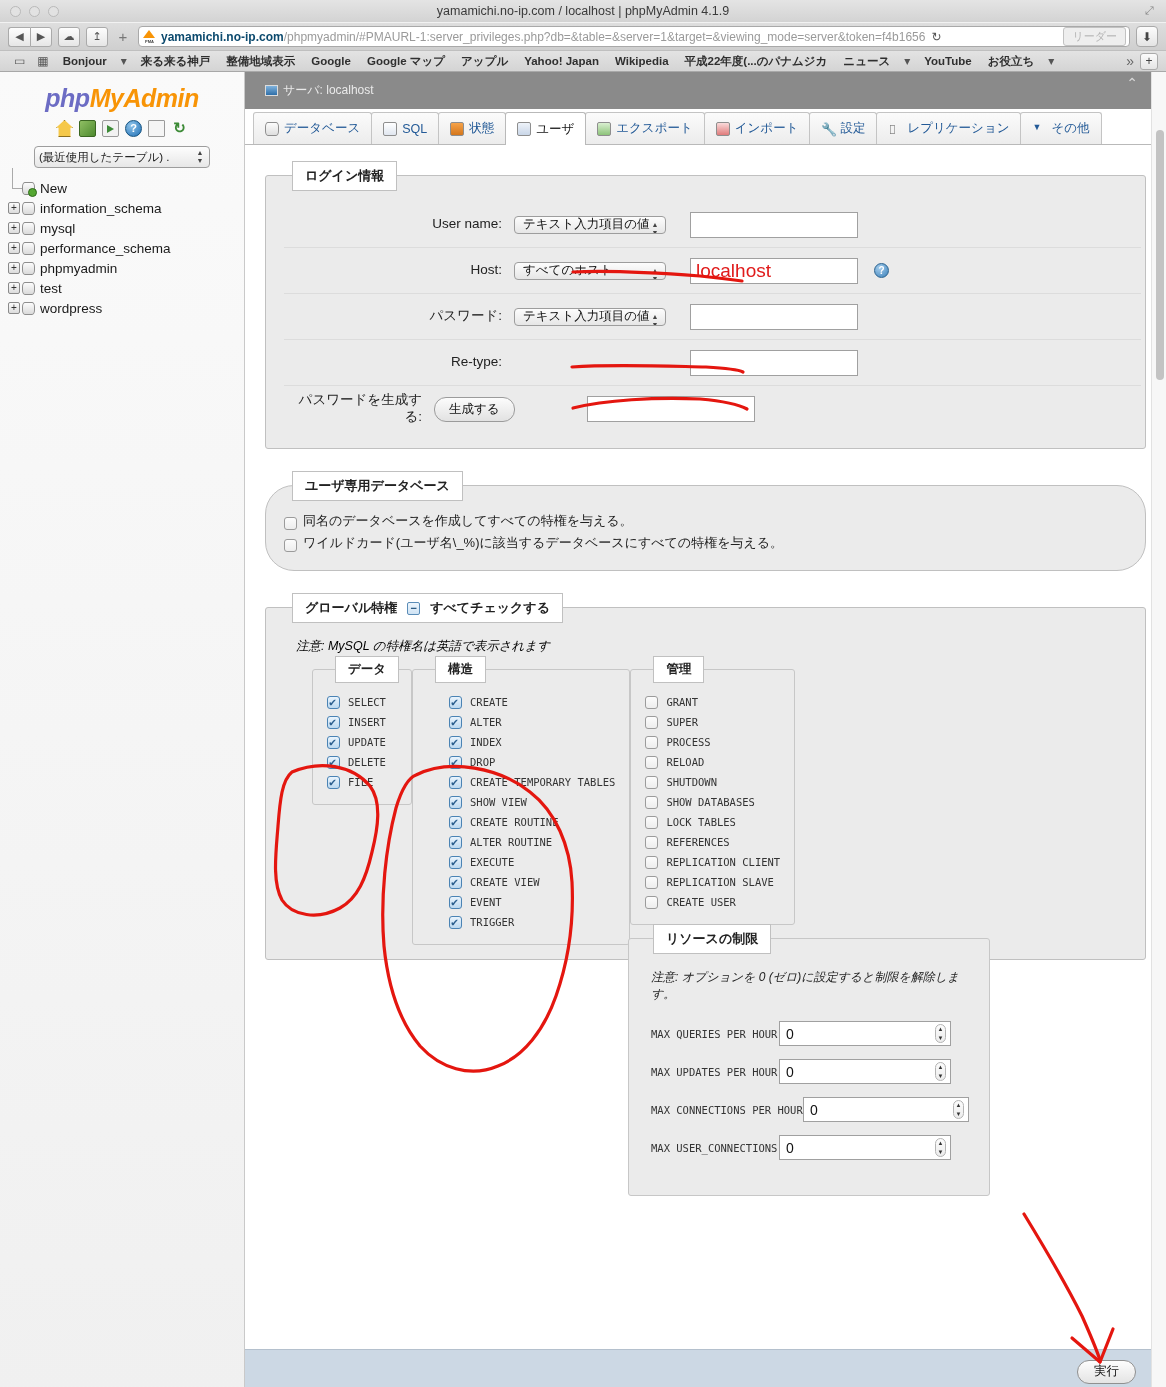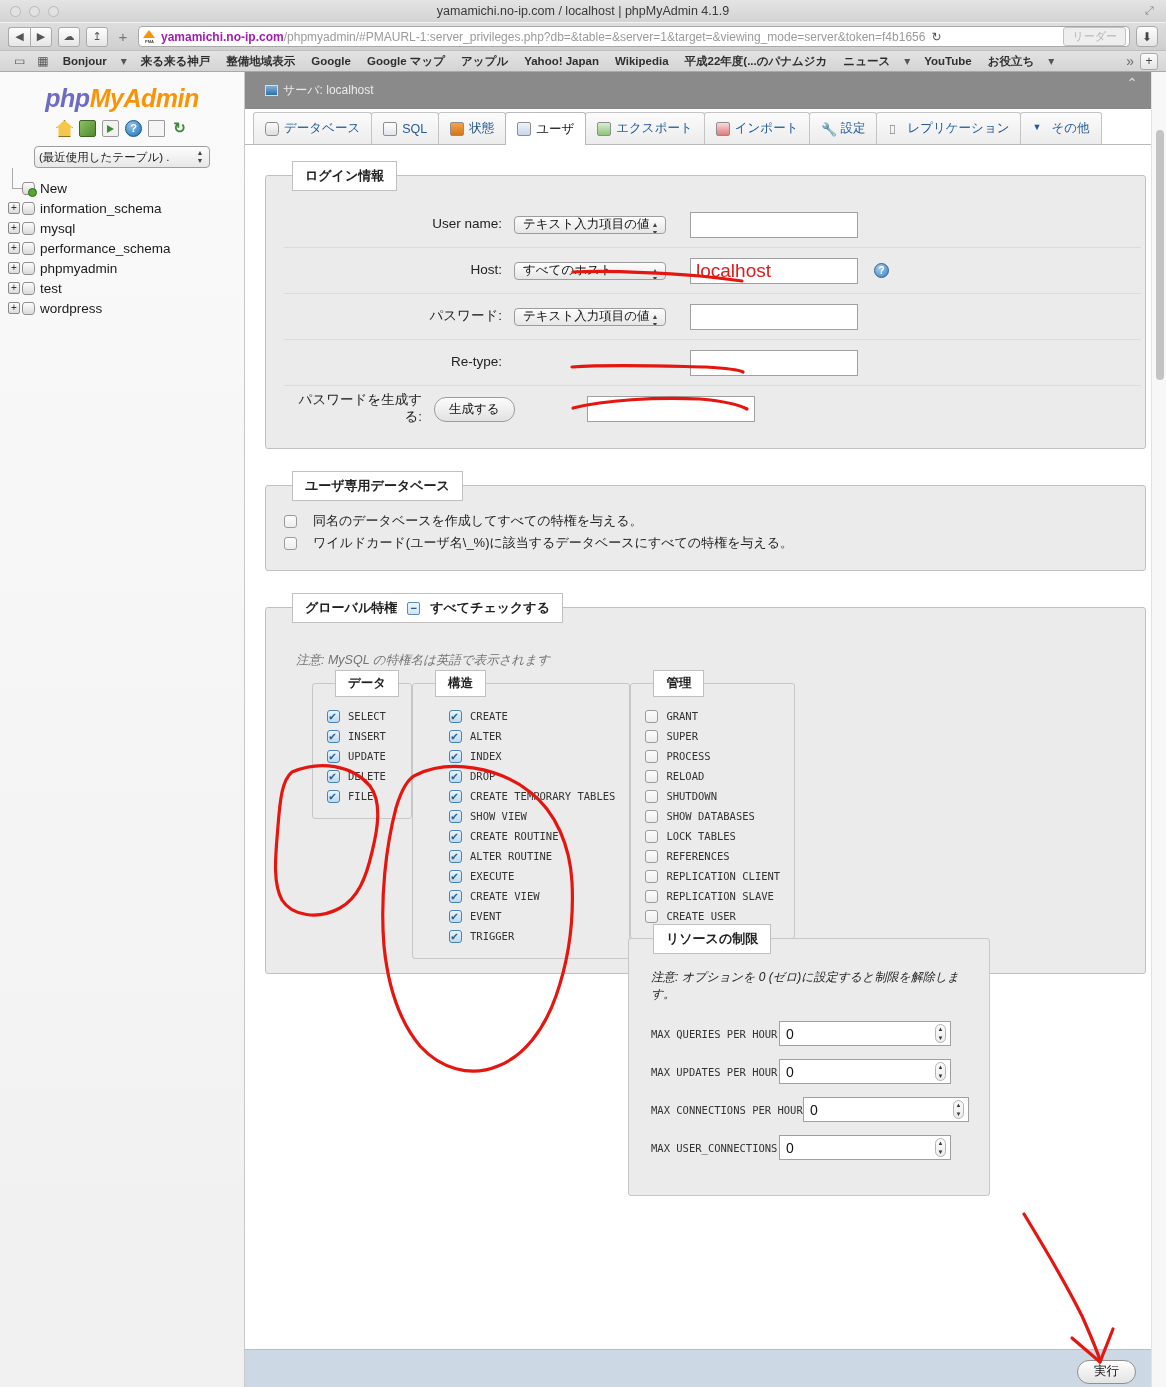--- a/index.html
+++ b/index.html
@@ -69,21 +69,21 @@
     position: absolute; left: 1px; top: 1px;
     width: 0; height: 0;
     border-left: 6px solid transparent; border-right: 6px solid transparent;
     border-bottom: 8px solid #f89406;
   }
   .pma-favicon .lbl {
     position: absolute; left: 0; bottom: 0; width: 15px;
     font-size: 4px; text-align: center; color: #444;
     font-family: "Liberation Sans", sans-serif; font-weight: bold;
   }
-  .url-host { font-size: 12px; color: #a21caf; font-weight: bold; white-space: nowrap; }
+  .url-host { font-size: 12px; color: #0c4a6e; font-weight: bold; white-space: nowrap; }
   .url-rest { font-size: 12px; color: #9a9a9a; white-space: nowrap; }
   .url-reload { font-size: 12px; color: #555; margin: 0 6px; }
   .reader-btn {
     font-size: 11px; color: #b5b5b5; border: 1px solid #c2c2c2;
     border-radius: 3px; padding: 1px 8px; background: #eeeeee;
     white-space: nowrap; margin-left: auto;
   }
   .dl-btn {
     width: 22px; height: 21px; border: 1px solid #a9a9a9; border-radius: 4px;
     background: linear-gradient(to bottom,#fcfcfc,#e4e4e4);
@@ -299,38 +299,38 @@
     border: 1px solid #2b6390; color: #fff; font-size: 10px; font-weight: bold;
     display: flex; align-items: center; justify-content: center;
   }
   .gen-btn {
     height: 25px; border: 1px solid #9b9b9b; border-radius: 12px;
     background: linear-gradient(to bottom,#fcfcfc,#e2e2e2);
     font-size: 12.5px; color: #111; padding: 0 14px;
     display: flex; align-items: center;
   }
 
-  .cb-line { display: flex; align-items: center; gap: 16px; font-size: 13px; color: #222; margin: 4px 0; }
+  .cb-line { display: flex; align-items: flex-end; gap: 6px; font-size: 13px; color: #222; margin: 4px 0; }
   .cbox {
     width: 13px; height: 13px; flex: none;
     border: 1px solid #9b9b9b; border-radius: 3px;
     background: linear-gradient(to bottom,#fcfcfc,#ededed);
   }
   .cbox.on {
     border-color: #4a83b4;
     background: linear-gradient(to bottom,#eaf4fd,#bcd9f0);
     position: relative;
   }
   .cbox.on::after {
     content: '✔'; position: absolute; left: 1px; top: -2px;
     font-size: 12px; color: #2c5f8e; line-height: 14px;
   }
 
   .note-i {
-    font-style: italic; font-size: 12.5px; color: #737373; margin: 14px 0 14px 12px;
+    font-style: italic; font-size: 12.5px; color: #000000; margin: 0 0 14px 12px;
   }
 
   .priv-cols { display: flex; align-items: flex-start; padding-left: 28px; }
   .priv-box {
     border: 1px solid #c7c7c7; border-radius: 3px; background: #ebebeb;
     position: relative; padding: 22px 14px 12px 14px; min-width: 100px;
   }
   .priv-legend {
     position: absolute; top: -14px; left: 22px; background: #fff;
     border: 1px solid #c0c0c0; padding: 4px 12px;
@@ -604,21 +604,21 @@
         <div class="pm-text"></div>
       </div>
 
       <div class="frow">
         <div class="flabel" style="width:150px;">パスワードを生成する:</div>
         <div class="gen-btn">生成する</div>
         <div class="pm-text" style="margin-left:72px;"></div>
       </div>
     </div>
 
-    <div class="fs" style="margin-top:36px; padding-top:22px; padding-bottom:14px;">
+    <div class="fs" style="margin-top:36px; padding-top:22px; padding-bottom:14px;border-radius:29px;">
       <div class="fs-legend">
         <span>ユーザ専用データベース</span>
       </div>
       <div class="cb-line">
         <span class="cbox"></span>
         <span>同名のデータベースを作成してすべての特権を与える。</span>
       </div>
       <div class="cb-line">
         <span class="cbox"></span>
         <span>ワイルドカード(ユーザ名\_%)に該当するデータベースにすべての特権を与える。</span>

